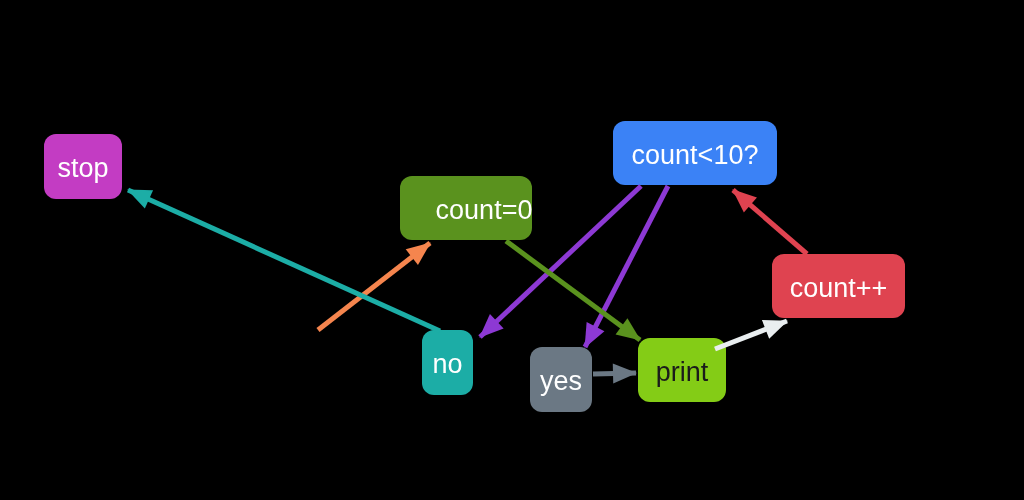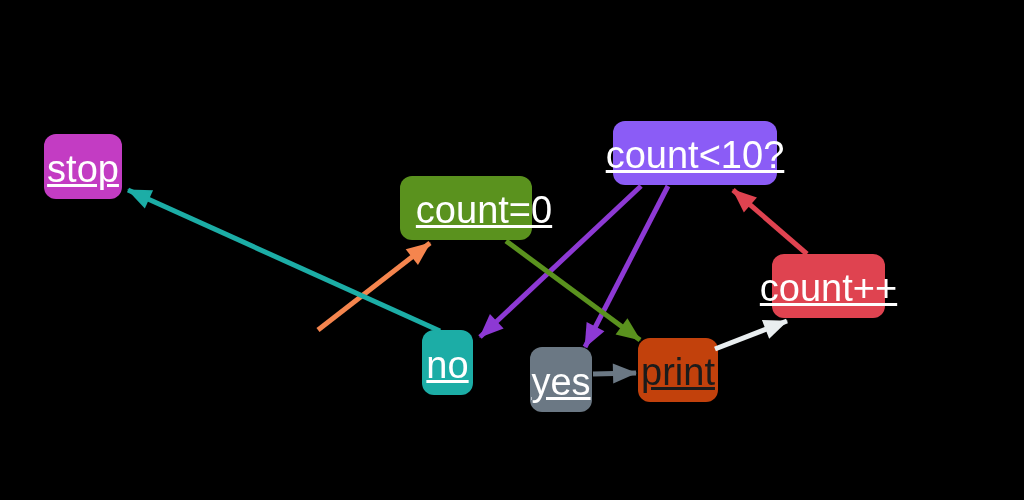--- a/index.html
+++ b/index.html
@@ -28,24 +28,23 @@
     position: absolute;
     z-index: 1;
     border-radius: 12px;
     display: flex;
     align-items: center;
     justify-content: center;
     box-sizing: border-box;
     padding: 4px 8px 0 8px;
   }
   .node span {
-    font-size: 38px;
+    font-size: 27px;
     line-height: 1;
     white-space: nowrap;
-    text-decoration: underline;
   }
 </style>
 </head>
 <body>
 
 <div class="canvas">
   <svg class="edges-layer" width="1024" height="500" viewBox="0 0 1024 500" xmlns="http://www.w3.org/2000/svg">
     <defs>
         <marker id="ah0" markerUnits="userSpaceOnUse" markerWidth="26" markerHeight="24" refX="24" refY="12" orient="auto">
           <path d="M1,2 L25,12 L1,22 Z" fill="#f5854e"></path>
@@ -80,28 +79,28 @@
       <line x1="593" y1="374" x2="636" y2="373" stroke="#6b7884" stroke-width="5" marker-end="url(#ah5)"></line>
       <line x1="715" y1="349" x2="787" y2="321" stroke="#e9eef0" stroke-width="5" marker-end="url(#ah6)"></line>
       <line x1="807" y1="254" x2="733" y2="190" stroke="#df4350" stroke-width="5" marker-end="url(#ah7)"></line>
     </svg>
 <div class="node" style="left: 44px; top: 134px; width: 78px; height: 65px; background: rgb(195, 60, 195); color: rgb(255, 255, 255);">
       <span>stop</span>
     </div>
     <div class="node" style="left: 400px; top: 176px; width: 132px; height: 64px; background: rgb(90, 146, 30); color: rgb(255, 255, 255); padding-left: 44px;">
       <span>count=0</span>
     </div>
-    <div class="node" style="left: 613px; top: 121px; width: 164px; height: 64px; background: #8b5cf6; color: rgb(255, 255, 255);">
+    <div class="node" style="left: 613px; top: 121px; width: 164px; height: 64px; background: #3b82f6; color: rgb(255, 255, 255);">
       <span>count&lt;10?</span>
     </div>
-    <div class="node" style="left: 772px; top: 254px; width: 113px; height: 64px; background: rgb(223, 67, 80); color: rgb(255, 255, 255);">
+    <div class="node" style="left: 772px; top: 254px; width: 133px; height: 64px; background: rgb(223, 67, 80); color: rgb(255, 255, 255);">
       <span>count++</span>
     </div>
     <div class="node" style="left: 422px; top: 330px; width: 51px; height: 65px; background: rgb(28, 173, 166); color: rgb(255, 255, 255);">
       <span>no</span>
     </div>
     <div class="node" style="left: 530px; top: 347px; width: 62px; height: 65px; background: rgb(107, 120, 132); color: rgb(255, 255, 255);">
       <span>yes</span>
     </div>
-    <div class="node" style="left: 638px; top: 338px; width: 80px; height: 64px; background: #c2410c; color: rgb(27, 27, 27);">
+    <div class="node" style="left: 638px; top: 338px; width: 88px; height: 64px; background: #84cc16; color: rgb(27, 27, 27);">
       <span>print</span>
     </div>
   </div>
 
 </body></html>

